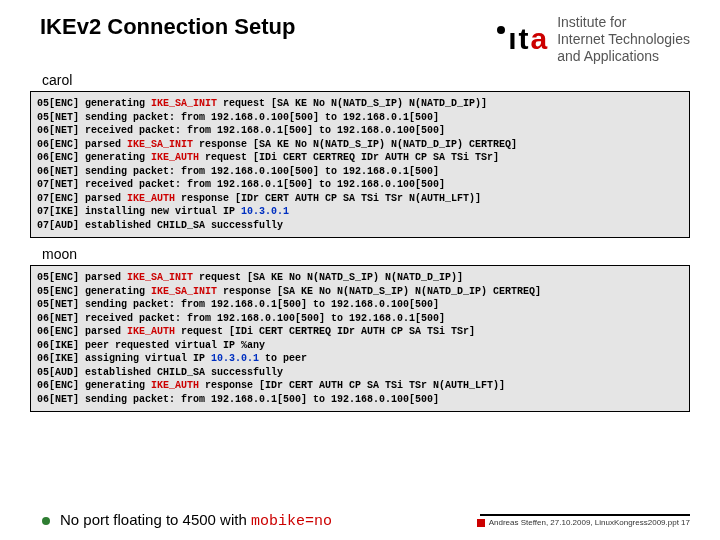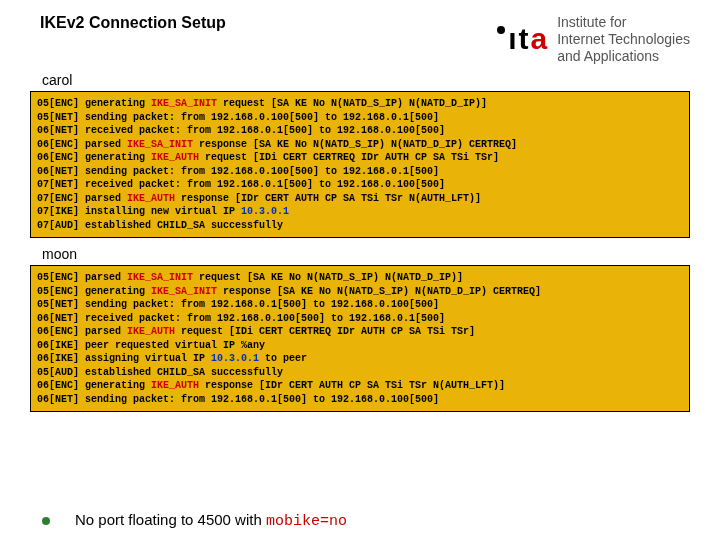--- a/index.html
+++ b/index.html
@@ -11,21 +11,21 @@
     position: relative;
     overflow: hidden;
   }
   .header {
     display: flex;
     justify-content: space-between;
     align-items: flex-start;
     padding: 14px 30px 6px 40px;
   }
   .title {
-    font-size: 16px;
+    font-size: 22px;
     font-weight: bold;
     color: #000;
     text-align: right;
   }
   .logo-wrap {
     display: flex;
     align-items: center;
     gap: 10px;
   }
   .ita-t { font-size: 30px; font-weight: bold; color: #000; margin-right: 2px; line-height: 1;}
@@ -37,21 +37,21 @@
     line-height: 1.2;
   }
   .section-hdr {
     font-size: 14px;
     padding: 2px 0 3px 42px;
     color: #000;
   }
   .log-box {
     margin: 0 30px 6px 30px;
     border: 1px solid #000;
-    background: #eab308;
+    background: #e5e5e5;
     padding: 5px 6px;
     font-family: "Courier New", monospace;
     font-size: 10px;
     font-weight: bold;
     line-height: 1.35;
     color: #000;
     white-space: nowrap;
     overflow: hidden;
   }
   .log-box .hl { color: #c00; }
@@ -59,21 +59,21 @@
   .footer {
     position: absolute;
     bottom: 10px;
     left: 0;
     right: 0;
     display: flex;
     align-items: center;
     justify-content: space-between;
     padding: 0 30px 0 42px;
   }
-  .bullet-row { display: flex; align-items: center; gap: 25px; }
+  .bullet-row { display: flex; align-items: center; gap: 10px; }
   .bullet { width: 8px; height: 8px; border-radius: 50%; background: #2e7d32; }
   .bullet-text { font-size: 15px; color: #000; }
   .mobline { color: #c00; font-family: "Courier New", monospace; font-size: 15px; }
   .cite-wrap { text-align: right; }
   .cite-rule { height: 2px; background: #000; width: 210px; margin-left: auto; margin-bottom: 2px;}
   .cite { display:flex; align-items:center; justify-content:flex-end; gap:4px; font-size: 8px; color: #333; }
   .cite-logo { width: 8px; height: 8px; background: #c00; display:inline-block;}
   .row { display:block; }
 </style>
 </head>
@@ -124,13 +124,20 @@
     <div class="row">06[NET] sending packet: from 192.168.0.1[500] to 192.168.0.100[500]</div>
   </div>
 
 <div class="footer">
   <div class="bullet-row">
     <span class="bullet"></span>
     <span class="bullet-text">
       <span>No port floating to 4500 with </span><span class="mobline">mobike=no</span>
     </span>
   </div>
+  <div class="cite-wrap">
+    <div class="cite-rule"></div>
+    <div class="cite">
+      <span class="cite-logo"></span>
+      <span>Andreas Steffen, 27.10.2009, LinuxKongress2009.ppt 17</span>
+    </div>
+  </div>
 </div>
 
 </body></html>

